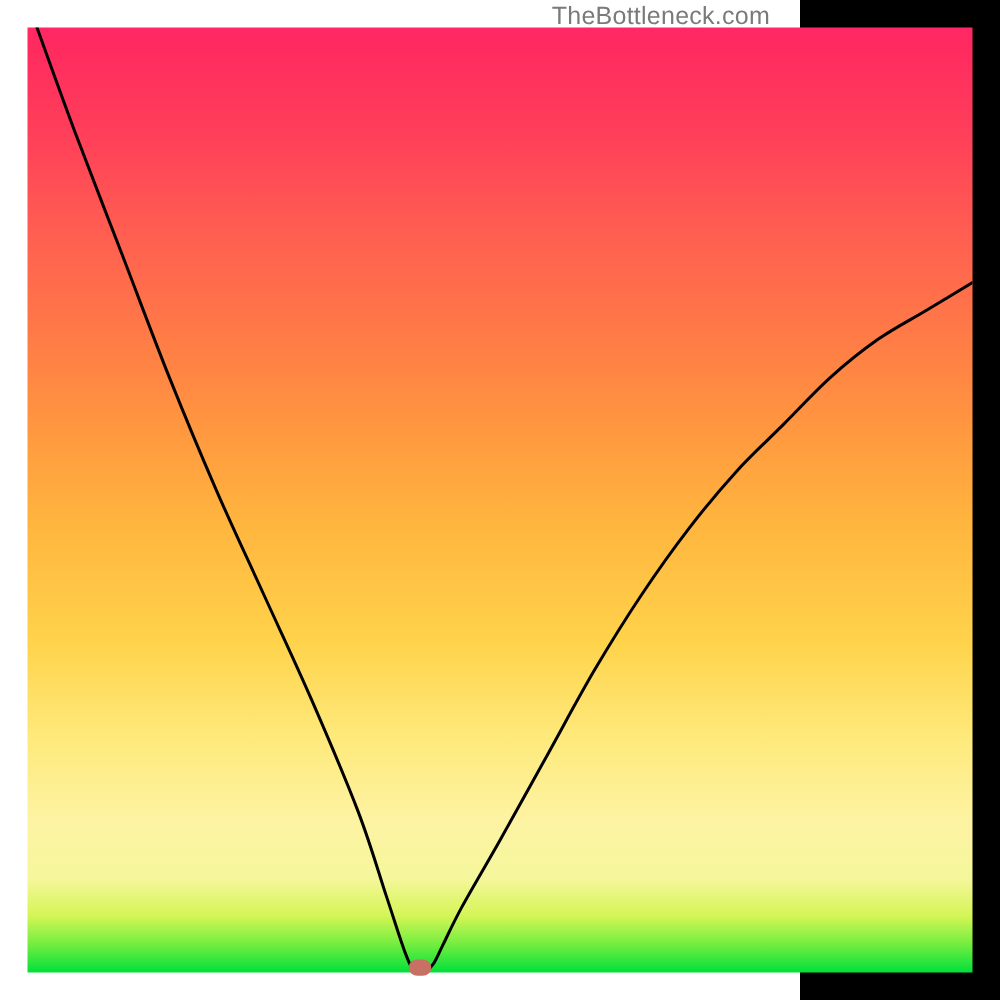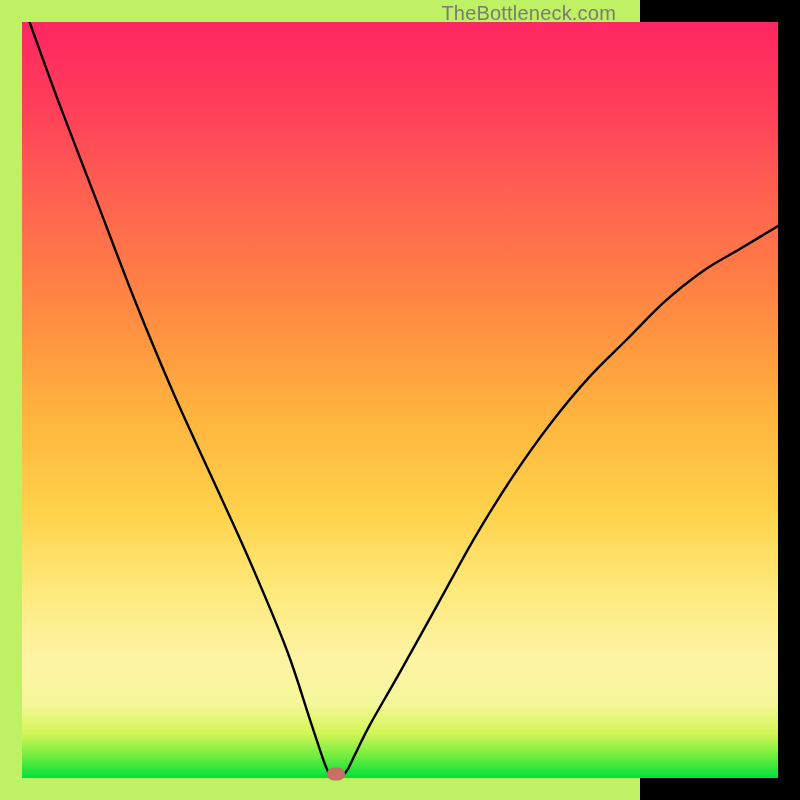--- a/index.html
+++ b/index.html
@@ -8,21 +8,21 @@
     width: 800px;
     height: 800px;
     background: #000;
     overflow: hidden;
     font-family: Arial, Helvetica, sans-serif;
   }
   .frame {
     position: relative;
     width: 640px;
     height: 800px;
-    background: #bef264;
+    background: #ffffff;
   }
   .plot-area {
     position: absolute;
     left: 22px;
     top: 22px;
     width: 756px;
     height: 756px;
     
     background: linear-gradient(
       to top,

